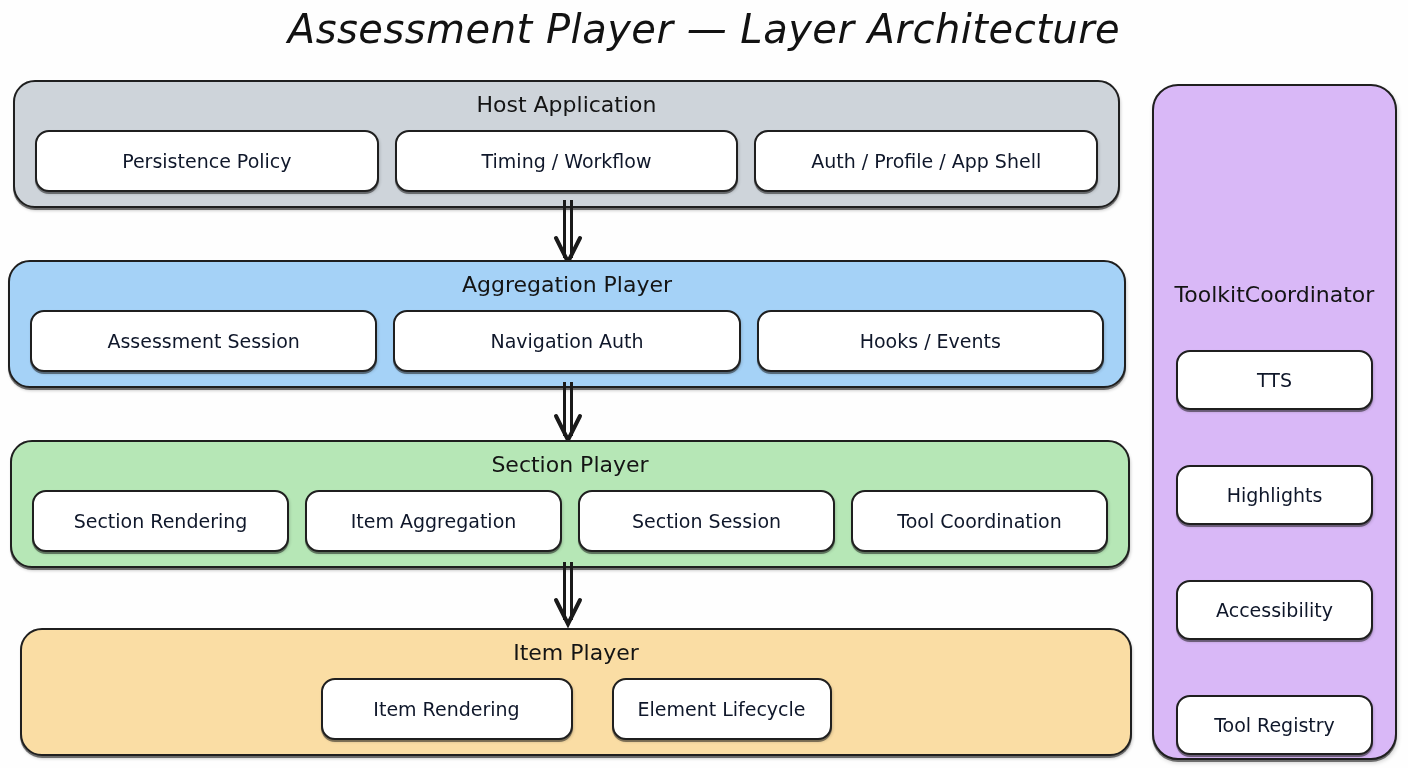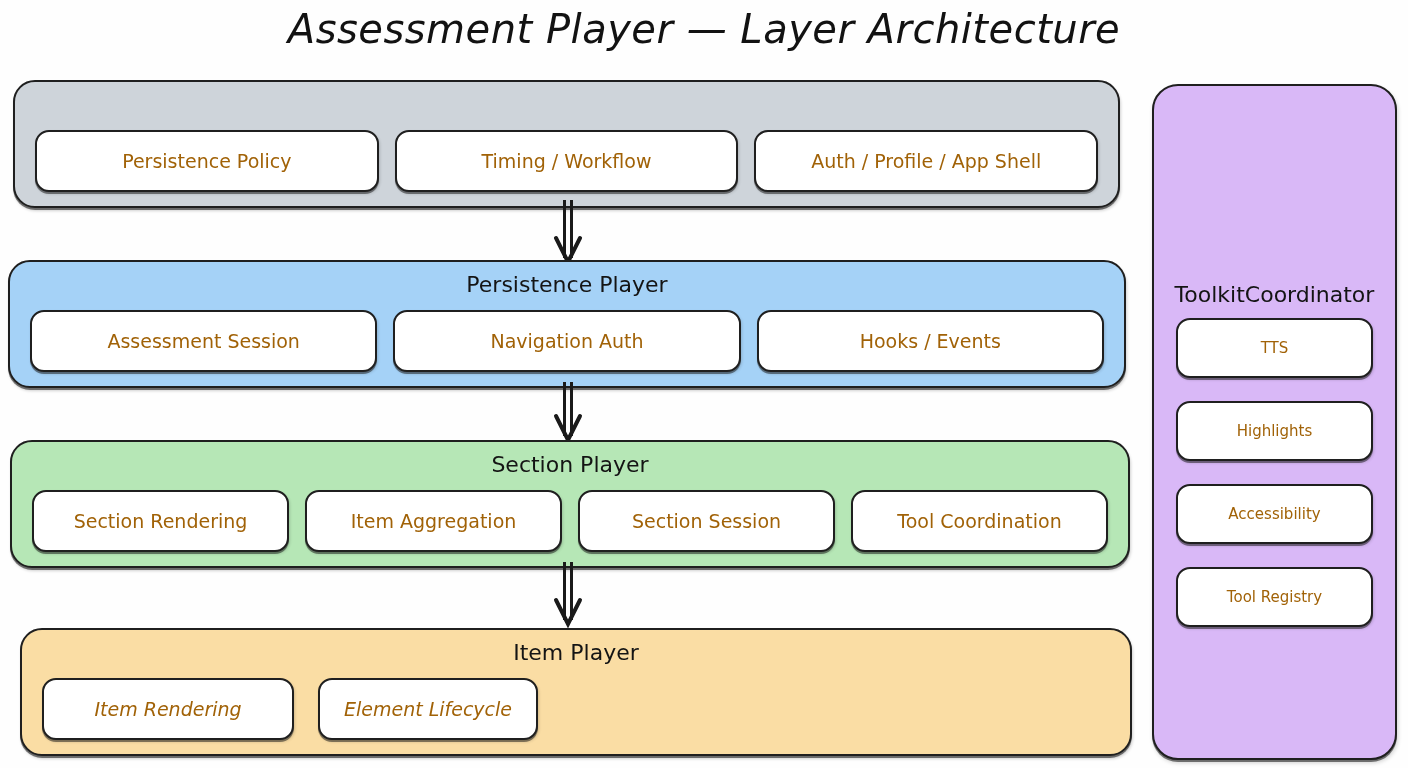--- a/index.html
+++ b/index.html
@@ -64,39 +64,39 @@
     left: 0;
     right: 0;
     bottom: 14px;
     display: flex;
     align-items: center;
     gap: 16px;
     padding: 0 20px;
     box-sizing: border-box;
   }
   .layer-children.center {
-    gap: 24px;
-    font-style: italic;
+    justify-content: center;
+    gap: 39px;
   }
   .layer-children.spread > .node {
     flex: 1 1 0;
   }
 
   
   .node {
     box-sizing: border-box;
     background: #ffffff;
     border: 2.5px solid #1f1f1f;
     border-radius: 14px;
     height: 62px;
     display: flex;
     align-items: center;
     justify-content: center;
     font-size: 19px;
-    color: #a16207;
+    color: #0f172a;
     white-space: nowrap;
     padding: 0 14px;
     box-shadow: 0 2px 0 0 rgba(25,25,25,0.5),
                 1px 2px 3px rgba(0,0,0,0.16);
   }
 
   
   #toolkit-panel {
     position: absolute;
     box-sizing: border-box;
@@ -120,58 +120,60 @@
     left: 22px;
     right: 22px;
     top: 232px;
     display: flex;
     flex-direction: column;
     gap: 23px;
   }
   #toolkit-items .node {
     height: 60px;
     width: 100%;
-    font-size: 15px;
+    font-size: 19px;
+    margin-top: 32px;
   }
 
   
   .arrow-svg {
     position: absolute;
     overflow: visible;
     pointer-events: none;
   }
 </style>
 </head>
 <body style="background: rgb(254, 254, 254);">
 
 <div id="canvas" style="background: rgb(254, 254, 254);">
 
   <div class="diagram-title">Assessment Player — Layer Architecture</div>
 
   <div class="layer" id="layer-host" style="left: 13px; top: 80px; width: 1107px; height: 128px; background: rgb(206, 212, 218);">
+    <div class="layer-title">Host Application</div>
     <div class="layer-children spread">
       <div class="node">
         <span>Persistence Policy</span>
       </div>
       <div class="node">
         <span>Timing / Workflow</span>
       </div>
       <div class="node">
         <span>Auth / Profile / App Shell</span>
       </div>
     </div>
   </div>
 
   <svg class="arrow-svg" id="arrow-1" width="40" height="72" style="left:548px; top:200px;">
     <path d="M16.5,0 L16.5,58 M23.5,0 L23.5,58" stroke="#1a1a1a" stroke-width="3" fill="none"></path>
     <path d="M8,38 L20,62 L32,38" stroke="#1a1a1a" stroke-width="4" fill="none" stroke-linecap="round"></path>
   </svg>
 
   <div class="layer" id="layer-assessment" style="left: 8px; top: 260px; width: 1118px; height: 128px; background: rgb(165, 210, 247);">
-    <div class="layer-title">Persistence Player</div>
+    <div class="layer-title">Aggregation Player</div>
     <div class="layer-children spread">
       <div class="node">
         <span>Assessment Session</span>
       </div>
       <div class="node">
         <span>Navigation Auth</span>
       </div>
       <div class="node">
         <span>Hooks / Events</span>
       </div>

